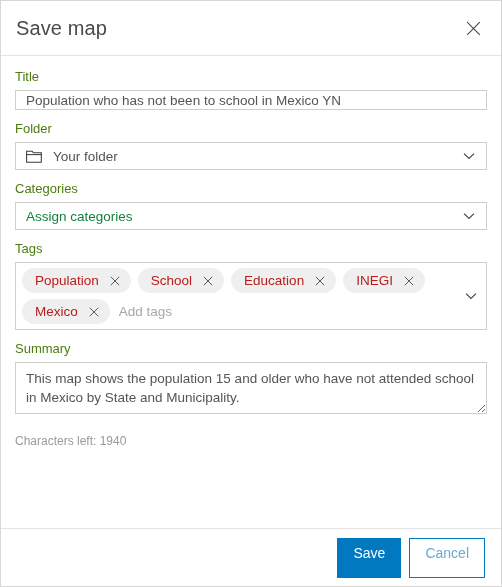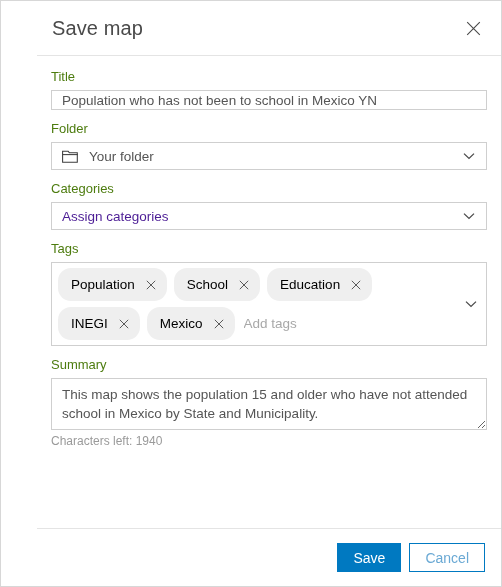--- a/index.html
+++ b/index.html
@@ -17,21 +17,20 @@
 
   .dialog {
     position: relative;
     box-sizing: border-box;
     width: 502px;
     height: 587px;
     background: #ffffff;
     border: 1px solid #d7d7d7;
     display: flex;
     flex-direction: column;
-    padding-left: 36px;
   }
 
   
   .dialog-header {
     box-sizing: border-box;
     height: 55px;
     flex: 0 0 55px;
     border-bottom: 1px solid #e4e4e4;
     display: flex;
     align-items: center;
@@ -109,21 +108,21 @@
     display: flex;
     align-items: center;
   }
   .select-value {
     flex: 1 1 auto;
     font-size: 13.5px;
     color: #555555;
     white-space: nowrap;
     overflow: hidden;
   }
-  .select-value.placeholder { color: #4c1d95; }
+  .select-value.placeholder { color: #15803d; }
   .chevron {
     flex: 0 0 auto;
     display: flex;
     align-items: center;
     justify-content: center;
     width: 18px;
     height: 18px;
   }
 
   
@@ -143,24 +142,24 @@
     display: flex;
     flex-wrap: wrap;
     align-items: center;
     gap: 6px 7px;
   }
   .tag-chip {
     display: inline-flex;
     align-items: center;
     background: #efefef;
     border-radius: 13px;
-    height: 33px;
+    height: 25px;
     padding: 0 9px 0 13px;
     font-size: 13.5px;
-    color: #000000;
+    color: #b91c1c;
     white-space: nowrap;
   }
   .tag-label { margin-right: 9px; }
   .tag-remove {
     display: inline-flex;
     align-items: center;
     justify-content: center;
     width: 14px;
     height: 14px;
     cursor: pointer;
@@ -201,39 +200,39 @@
     color: #555555;
     padding: 6px 10px;
     outline: none;
     resize: vertical;
     overflow: hidden;
     display: block;
   }
   .chars-left {
     font-size: 12px;
     color: #9a9a9a;
-    margin-top: 4px;
+    margin-top: 20px;
     line-height: 15px;
   }
 
   
   .dialog-footer {
     flex: 0 0 58px;
     height: 58px;
     border-top: 1px solid #e4e4e4;
     display: flex;
     align-items: center;
     justify-content: flex-end;
     padding: 0 16px;
     gap: 8px;
     box-sizing: border-box;
   }
   .btn {
     box-sizing: border-box;
-    height: 29px;
+    height: 40px;
     min-width: 58px;
     padding: 0 15px;
     font-family: "Liberation Sans", sans-serif;
     font-size: 14px;
     line-height: 29px;
     text-align: center;
     cursor: pointer;
     border-radius: 0;
   }
   .btn-primary {

